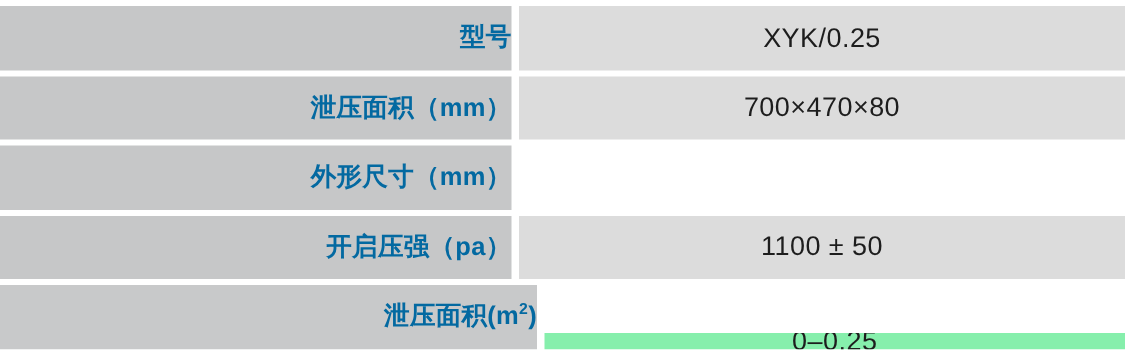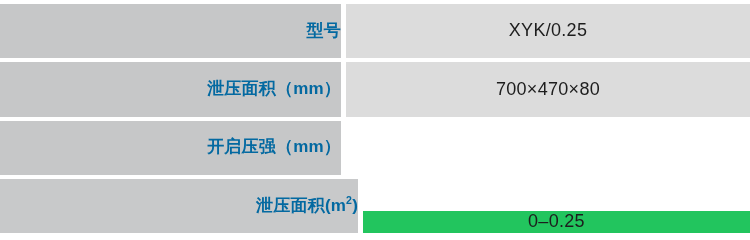--- a/index.html
+++ b/index.html
@@ -61,21 +61,21 @@
     letter-spacing: 0.3px;
     line-height: 1.2;
   }
 
   
   .spec-row:last-child .cell-label {
     background: #c8c9ca;
     padding-left: 17px;
   }
   .spec-row:last-child .cell-value {
-    background: #22c55e;
+    background: #86efac;
     margin-top: 32px;
   }
 
   .sup {
     font-size: 0.62em;
     vertical-align: super;
     line-height: 0;
   }
 </style>
 </head>
@@ -96,24 +96,32 @@
     <div class="cell cell-label">
       <span>泄压面积（mm）</span>
     </div>
     <div class="cell cell-value">
       <span>700×470×80</span>
     </div>
   </div>
 
   <div class="spec-row">
     <div class="cell cell-label">
-      <span>开启压强（mm）</span>
+      <span>外形尺寸（mm）</span>
     </div>
   </div>
 
+  <div class="spec-row">
+    <div class="cell cell-label">
+      <span>开启压强（pa）</span>
+    </div>
+    <div class="cell cell-value">
+      <span>1100 ± 50</span>
+    </div>
+  </div>
 
   <div class="spec-row">
     <div class="cell cell-label">
       <span><span>泄压面积(m</span><span class="sup">2</span><span>)</span></span>
     </div>
     <div class="cell cell-value">
       <span>0–0.25</span>
     </div>
   </div>
 

